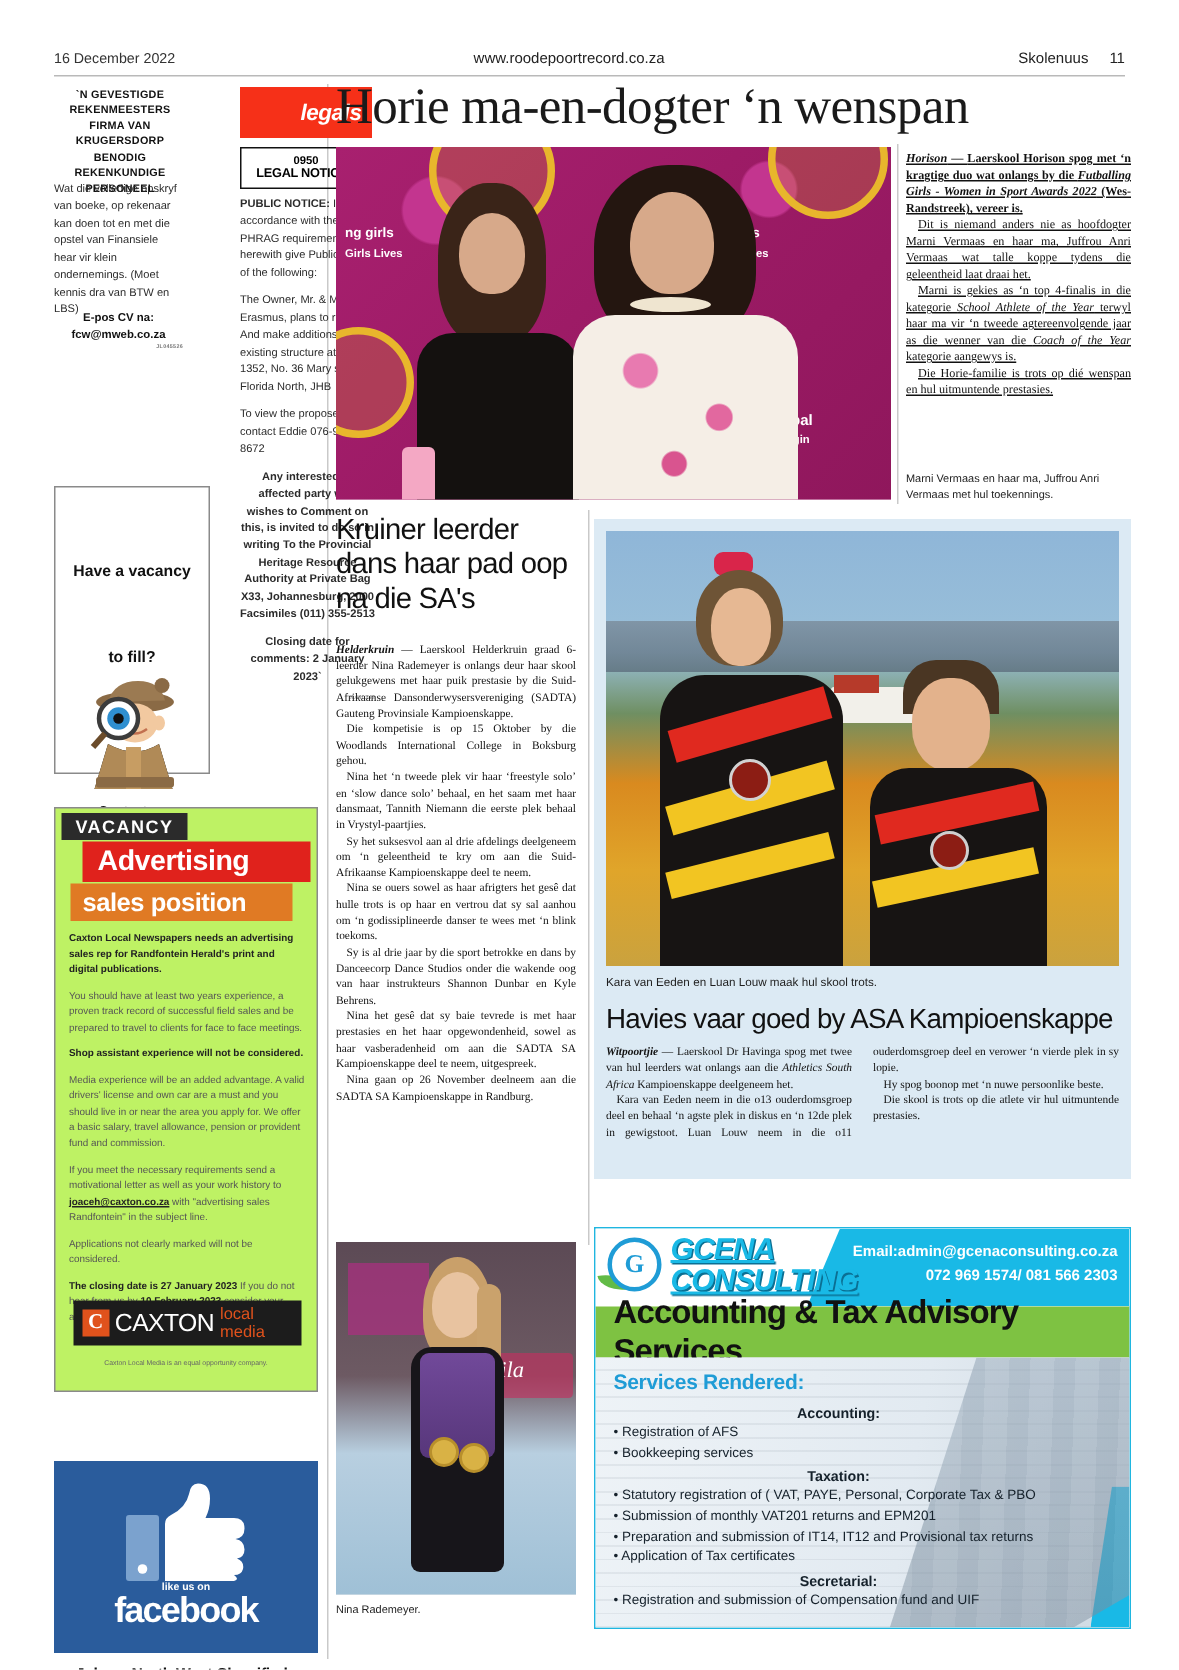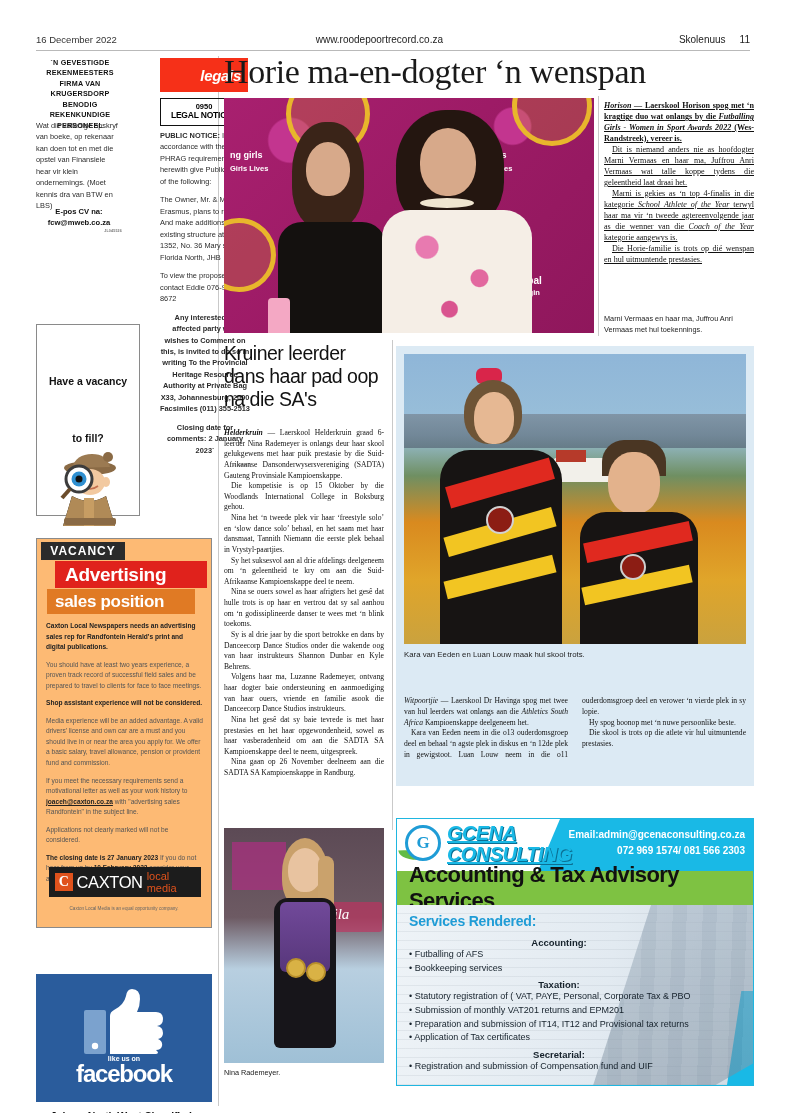--- a/index.html
+++ b/index.html
@@ -78,21 +78,21 @@
   }
   .vac-box .t1 { font-size:10.5px; font-weight:bold; line-height:1.2; color:#111;margin-top:44px; }
   .detective { width:84px; height:86px; margin:4px auto 2px; position:relative; }
   .vac-box .t2 { font-size:9.5px; line-height:1.35; color:#111; margin-top:2px;}
   .vac-box .tel { font-size:10.5px; font-weight:bold; color:#1a9ed9; margin-top:7px;}
   .vac-box .mail { font-size:9.5px; color:#111; line-height:1.3;}
 
   
   .adbox {
     position:absolute; left:0px; top:480px; width:176px; height:390px;
-    border:1px solid #8a8a8a; background:#fdba74;
+    border:1px solid #8a8a8a; background:#bef264;
   }
   .adbox .vacancy-tab {
     position:absolute; left:4px; top:3px; width:84px; height:18px; background:#2b2b2b;
     color:#fff; font-size:12px; font-weight:bold; letter-spacing:1px;
     display:flex; align-items:center; justify-content:center;
   }
   .adbox .redbar {
     position:absolute; left:18px; top:22px; width:152px; height:27px; background:#e0221c;
     color:#fff; font-size:19px; font-weight:bold; display:flex; align-items:center;
     padding-left:10px; letter-spacing:-.3px;
@@ -225,21 +225,21 @@
   }
   .headline3 {
     position:absolute; left:404px; top:668px; width:345px;
     font-size:18.5px; font-weight:normal; color:#111; letter-spacing:-.5px;
   }
   .art3 {
     position:absolute; left:404px; top:696px; width:342px;
     font-family:"Liberation Serif", serif; font-size:7.6px; line-height:1.42; color:#111;
     columns:2; column-gap:14px; text-align:justify;
   }
-  .art3 .place { font-style:italic; font-weight:normal; }
+  .art3 .place { font-style:italic; font-weight:bold; }
   .art3 em { font-style:italic; }
   .art3 p { text-indent:7px; }
   .art3 p.first { text-indent:0; }
 
   
   .gcena {
     position:absolute; left:396px; top:818px; width:358px; height:268px;
     border:1.5px solid #1fb6e0; background:#fff; overflow:hidden;
   }
   .gc-top { position:absolute; left:0; top:0; width:100%; height:52px; background:#fff; }
@@ -447,21 +447,20 @@
   <div class="cap-right">Marni Vermaas en haar ma, Juffrou Anri Vermaas met hul toekennings.</div>
 
   <h2 class="headline2">Kruiner leerder dans haar pad oop na die SA's</h2>
   <div class="art2">
     <p class="first"><span class="place">Helderkruin</span><span> — Laerskool Helderkruin graad 6-leerder Nina Rademeyer is onlangs deur haar skool gelukgewens met haar puik prestasie by die Suid-Afrikaanse Dansonderwysersvereniging (SADTA) Gauteng Provinsiale Kampioenskappe.</span></p>
     <p>Die kompetisie is op 15 Oktober by die Woodlands International College in Boksburg gehou.</p>
     <p>Nina het ‘n tweede plek vir haar ‘freestyle solo’ en ‘slow dance solo’ behaal, en het saam met haar dansmaat, Tannith Niemann die eerste plek behaal in Vrystyl-paartjies.</p>
     <p>Sy het suksesvol aan al drie afdelings deelgeneem om ‘n geleentheid te kry om aan die Suid-Afrikaanse Kampioenskappe deel te neem.</p>
     <p>Nina se ouers sowel as haar afrigters het gesê dat hulle trots is op haar en vertrou dat sy sal aanhou om ‘n godissiplineerde danser te wees met ‘n blink toekoms.</p>
     <p>Sy is al drie jaar by die sport betrokke en dans by Danceecorp Dance Studios onder die wakende oog van haar instrukteurs Shannon Dunbar en Kyle Behrens.</p>
-    <p>Volgens haar ma, Luzanne Rademeyer, ontvang haar dogter baie ondersteuning en aanmoediging van haar ouers, vriende en familie asook die Danceecorp Dance Studios instrukteurs.</p>
     <p>Nina het gesê dat sy baie tevrede is met haar prestasies en het haar opgewondenheid, sowel as haar vasberadenheid om aan die SADTA SA Kampioenskappe deel te neem, uitgespreek.</p>
     <p>Nina gaan op 26 November deelneem aan die SADTA SA Kampioenskappe in Randburg.</p>
   </div>
 
   <div class="dancer">
     <div style="position:absolute; inset:0; background:linear-gradient(180deg,#5c4a55 0%, #6d5a63 38%, #b8cfe0 60%, #9fc0d6 100%);"></div>
     <div style="position:absolute; left:8px; top:14px; width:54px; height:48px; background:#a8307f; opacity:.75;"></div>
     <div style="position:absolute; left:100px; top:74px; width:58px; height:30px; background:#c2315f; opacity:.65; border-radius:3px;"></div>
     <div style="position:absolute; left:102px; top:78px; color:#fff; font-style:italic; font-size:15px; font-family:'Liberation Serif',serif;">aila</div>
 
@@ -492,20 +491,21 @@
     <div style="position:absolute; left:82px; top:152px; width:28px; height:28px; border-radius:50%; background:#8c1d14; border:2px solid #d2d2d2;"></div>
 
     <div style="position:absolute; left:198px; top:86px; width:64px; height:36px; background:#4a3623; border-radius:22px 22px 0 0;"></div>
     <div style="position:absolute; left:204px; top:98px; width:52px; height:62px; background:#e3b28c; border-radius:46%;"></div>
     <div style="position:absolute; left:176px; top:158px; width:118px; height:134px; background:#171413; border-radius:26px 26px 0 0;"></div>
     <div style="position:absolute; left:180px; top:178px; width:108px; height:20px; background:#e0291f; transform:rotate(-12deg);"></div>
     <div style="position:absolute; left:178px; top:222px; width:110px; height:18px; background:#f2c522; transform:rotate(-12deg);"></div>
     <div style="position:absolute; left:216px; top:200px; width:26px; height:26px; border-radius:50%; background:#8c1d14; border:2px solid #cfcfcf;"></div>
   </div>
   <div class="cap-ath">Kara van Eeden en Luan Louw maak hul skool trots.</div>
+  <h2 class="headline3">Havies vaar goed by ASA Kampioenskappe</h2>
   <div class="art3">
     <p class="first"><span class="place">Witpoortjie</span><span> — Laerskool Dr Havinga spog met twee van hul leerders wat onlangs aan die </span><em>Athletics South Africa</em><span> Kampioenskappe deelgeneem het.</span></p>
     <p>Kara van Eeden neem in die o13 ouderdomsgroep deel en behaal ‘n agste plek in diskus en ‘n 12de plek in gewigstoot. Luan Louw neem in die o11 ouderdomsgroep deel en verower ‘n vierde plek in sy lopie.</p>
     <p>Hy spog boonop met ‘n nuwe persoonlike beste.</p>
     <p>Die skool is trots op die atlete vir hul uitmuntende prestasies.</p>
   </div>
 
   <div class="gcena">
     <div class="gc-top">
       <div class="gc-cyan"></div>
@@ -521,21 +521,21 @@
       </div>
     </div>
     <div class="gc-green">
       <span>Accounting &amp; Tax Advisory Services</span>
     </div>
     <div class="gc-body">
       <div class="gc-srv">Services Rendered:</div>
       <div class="gc-list">
         <div class="cat">Accounting:</div>
         <ul>
-          <li>Futballing of AFS</li>
+          <li>Registration of AFS</li>
           <li>Bookkeeping services</li>
         </ul>
         <div class="cat">Taxation:</div>
         <ul>
           <li>Statutory registration of ( VAT, PAYE, Personal, Corporate Tax &amp; PBO</li>
           <li>Submission of monthly VAT201 returns and EPM201</li>
           <li>Preparation and submission of IT14, IT12 and Provisional tax returns</li>
           <li>Application of Tax certificates</li>
         </ul>
         <div class="cat">Secretarial:</div>

